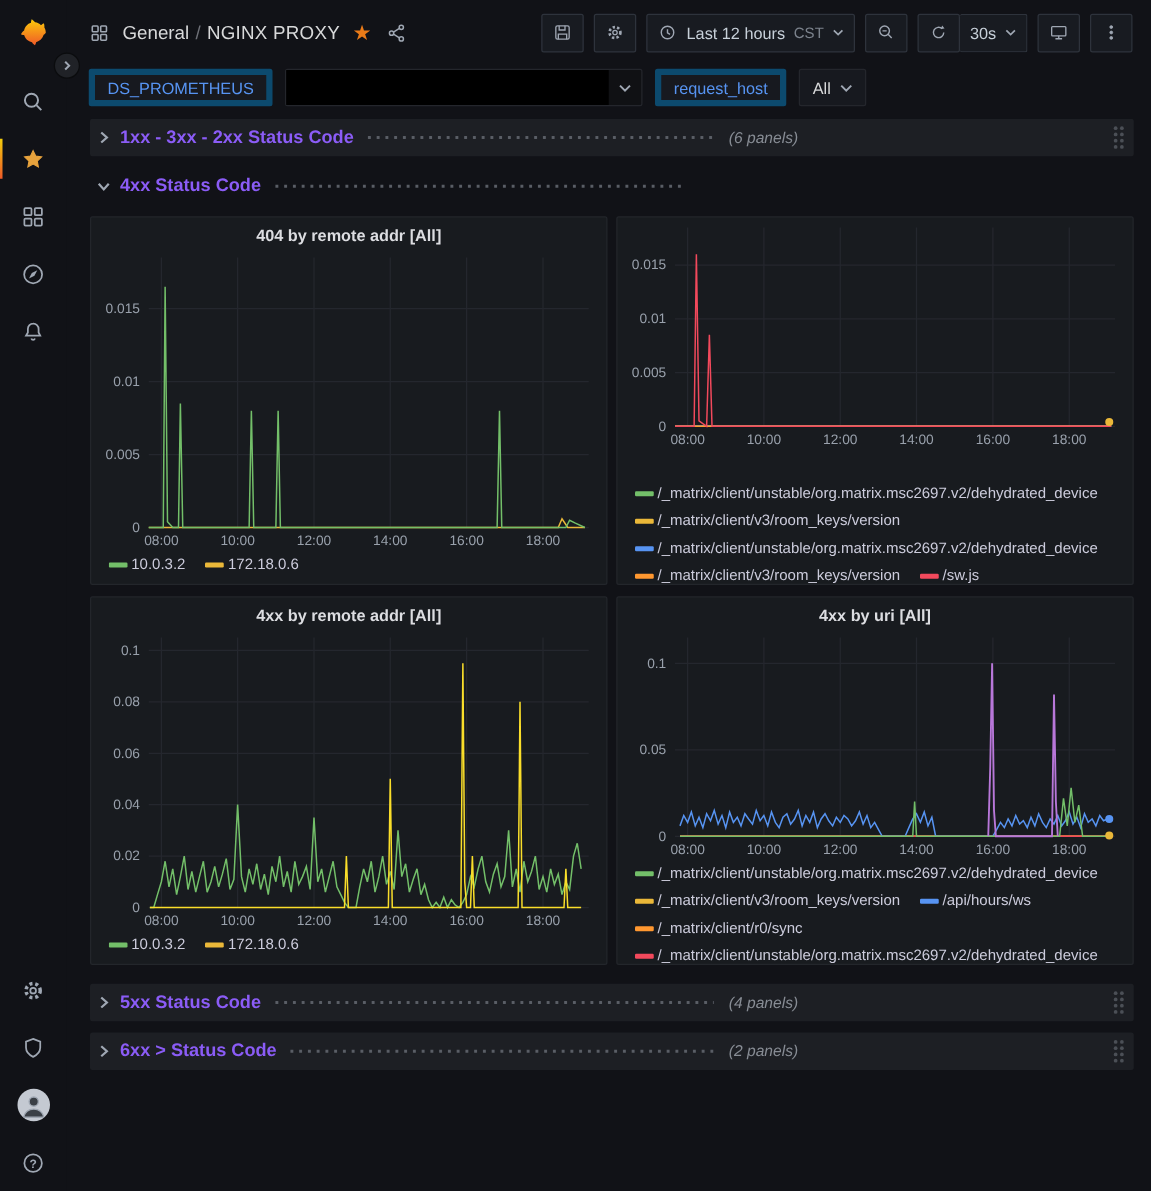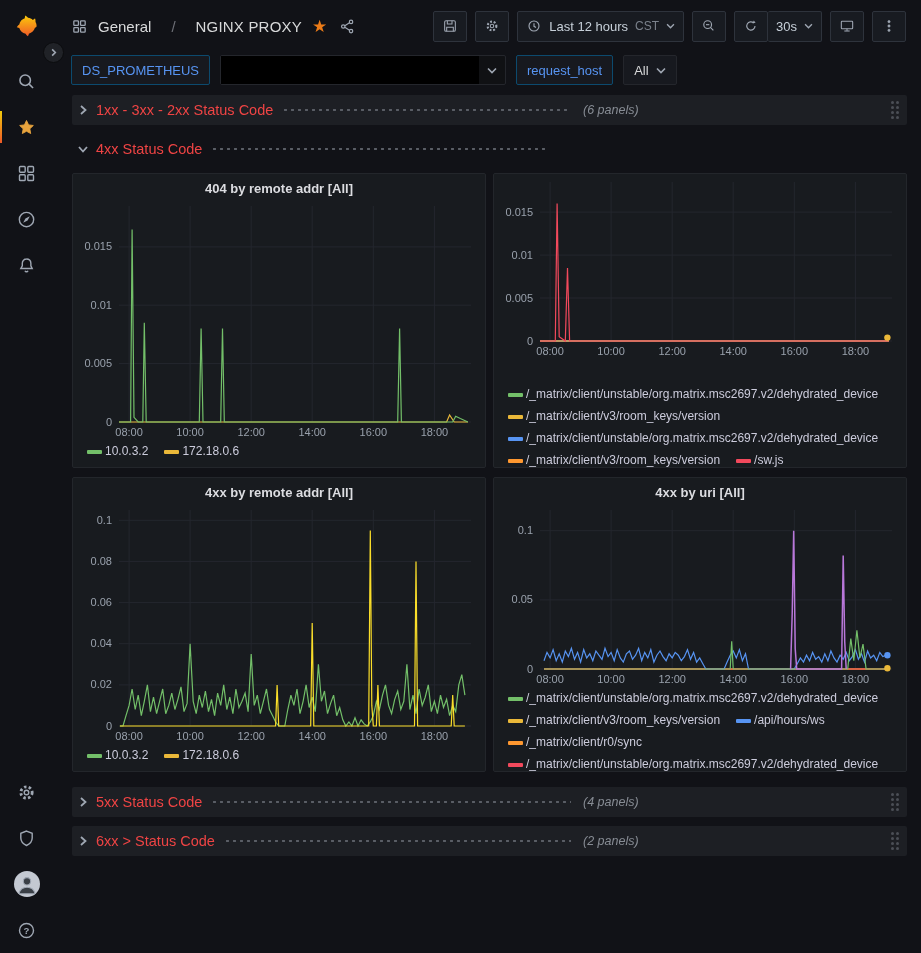--- a/index.html
+++ b/index.html
@@ -18,54 +18,54 @@
   .side-item.active::before{content:"";position:absolute;left:0;top:7px;bottom:7px;width:2px;
              background:linear-gradient(#f2cc0c,#f05a28)}
   .side-spacer{flex:1}
   .avatar{width:26px;height:26px;border-radius:50%;background:#c4c9d2;overflow:hidden;display:flex;align-items:flex-end;justify-content:center}
   .collapse-btn{position:absolute;left:43px;top:42px;width:21px;height:21px;border-radius:50%;
              background:#202227;border:1px solid #0b0c0e;color:#9fa7b3;display:flex;align-items:center;justify-content:center;cursor:pointer;z-index:5;padding:0}
 
   
   .main{flex:1;min-width:0;display:flex;flex-direction:column}
   .topbar{height:52px;display:flex;align-items:center;padding:0 15px 0 16px;gap:8px;flex-shrink:0}
-  .crumb{display:flex;align-items:center;gap:20px;color:#d8d9da}
+  .crumb{display:flex;align-items:center;gap:5px;color:#d8d9da}
   .crumb-section{font-size:15px}
   .crumb-sep{color:#6e7077;font-size:15px}
   .crumb-title{font-size:15px;font-weight:400;letter-spacing:.2px}
   .fav-star{color:#eb7b18;font-size:17px;line-height:1;background:none;border:none;cursor:pointer;padding:0 2px}
   .icon-link{background:none;border:none;color:#9fa7b3;cursor:pointer;display:flex;align-items:center;padding:0 2px}
   .tb-right{margin-left:auto;display:flex;align-items:flex-start;gap:8px}
   .tb-btn{height:31px;min-width:33px;display:flex;align-items:center;justify-content:center;gap:7px;
           padding:0 8px;background:#181b21;border:1px solid #2e333c;border-radius:2px;color:#c7d0d9;
           cursor:pointer;font-size:13px;font-family:inherit;white-space:nowrap}
   .tb-btn svg{stroke:#9fa7b3;flex-shrink:0}
   .tz{color:#7b828c;font-size:12px}
   .btn-group{display:flex}
   .btn-group .tb-btn+.tb-btn{border-left:none}
 
   
   .vars{display:flex;align-items:center;gap:10px;padding:3px 15px 10px 18px;flex-shrink:0}
   .var-label{height:30px;display:flex;align-items:center;padding:0 10px;background:#17191f;
-             border:1px solid #0c4a6e;border-radius:2px;color:#5794F2;font-weight:500;cursor:pointer}
+             border:5px solid #0c4a6e;border-radius:2px;color:#5794F2;font-weight:500;cursor:pointer}
   .ds-value{width:286px;height:30px;display:flex;align-items:center;background:#101114;
             border:1px solid #24262c;border-radius:2px;cursor:pointer}
   .ds-redacted{flex:1;align-self:stretch;background:#000}
   .caret-zone{width:26px;display:flex;align-items:center;justify-content:center}
   .val-pill{height:30px;display:flex;align-items:center;gap:7px;padding:0 10px;background:#17191f;
             border:1px solid #24262c;border-radius:2px;color:#d8d9da;cursor:pointer}
 
   
   .dash{padding:0 14px 0 19px;flex:1;overflow:hidden}
   .row-head{display:flex;align-items:center;height:30px;margin-bottom:9px;padding:0 8px 0 5px;cursor:pointer}
   .row-head.collapsed{background:#1d1f24;border-radius:2px}
   .row-main{display:flex;align-items:center;width:494px;flex-shrink:0}
   .row-head.expanded .row-main{width:468px}
   .row-chevron{display:flex;align-items:center;color:#9fa7b3;flex-shrink:0}
-  .row-title{font-size:14.5px;font-weight:400;color:#ef4444;margin-left:7px;white-space:nowrap}
+  .row-title{font-size:14.5px;font-weight:700;color:#8b5cf6;margin-left:7px;white-space:nowrap}
   .leader{flex:1;height:10px;align-self:flex-end;margin:0 0 7px 9px;
           background-image:radial-gradient(circle,#5a5e66 1.1px,transparent 1.4px);
           background-size:7px 4px;background-repeat:repeat-x;background-position:left bottom}
   .row-count{font-style:italic;color:#878c94;font-size:12.5px;margin-left:12px;white-space:nowrap}
   .spacer{flex:1}
   .grip{display:grid;grid-template-columns:3px 3px;grid-auto-rows:3px;gap:2px;cursor:grab}
   .grip span{width:3px;height:3px;border-radius:50%;background:#4b4f56}
 
   .grid{display:grid;grid-template-columns:1fr 1fr;gap:9px 7px;margin-bottom:15px}
   .panel{height:295px;background:#181b1f;border:1px solid #23262b;border-radius:2px;

